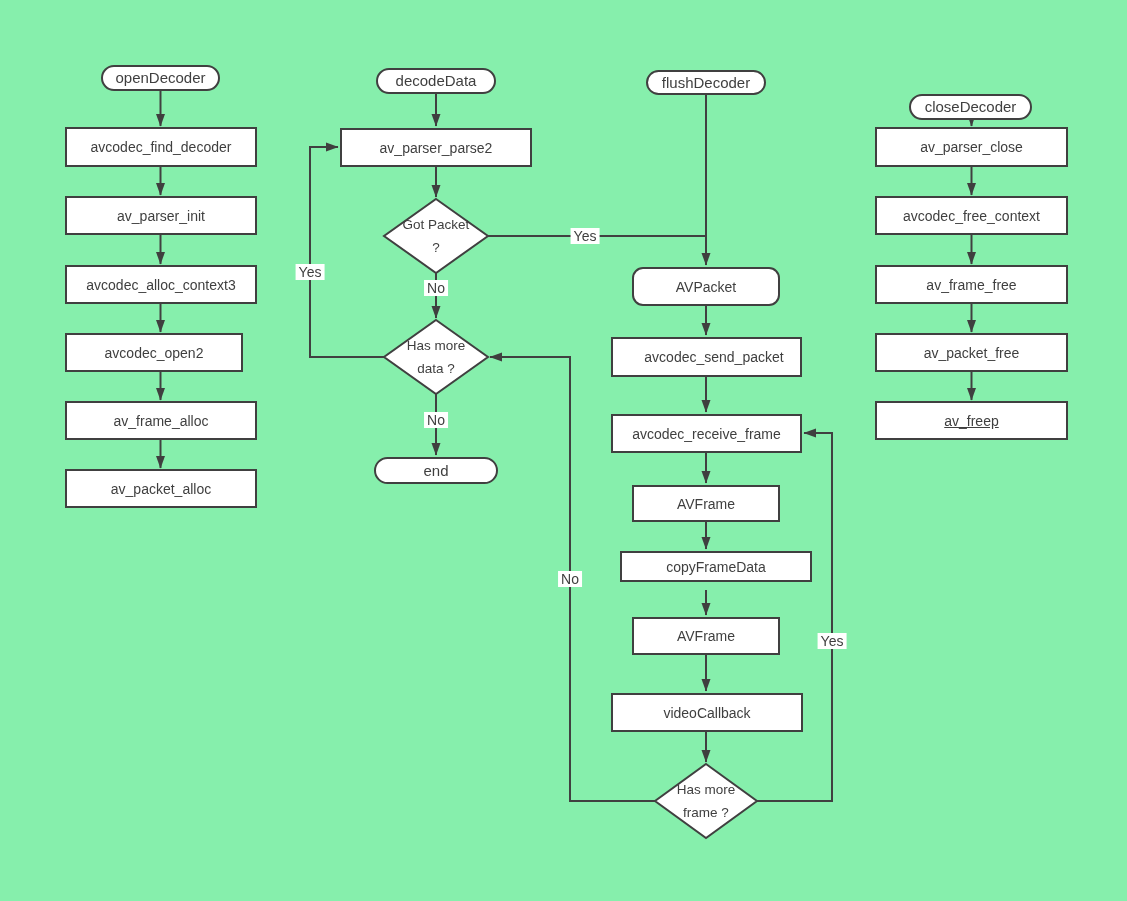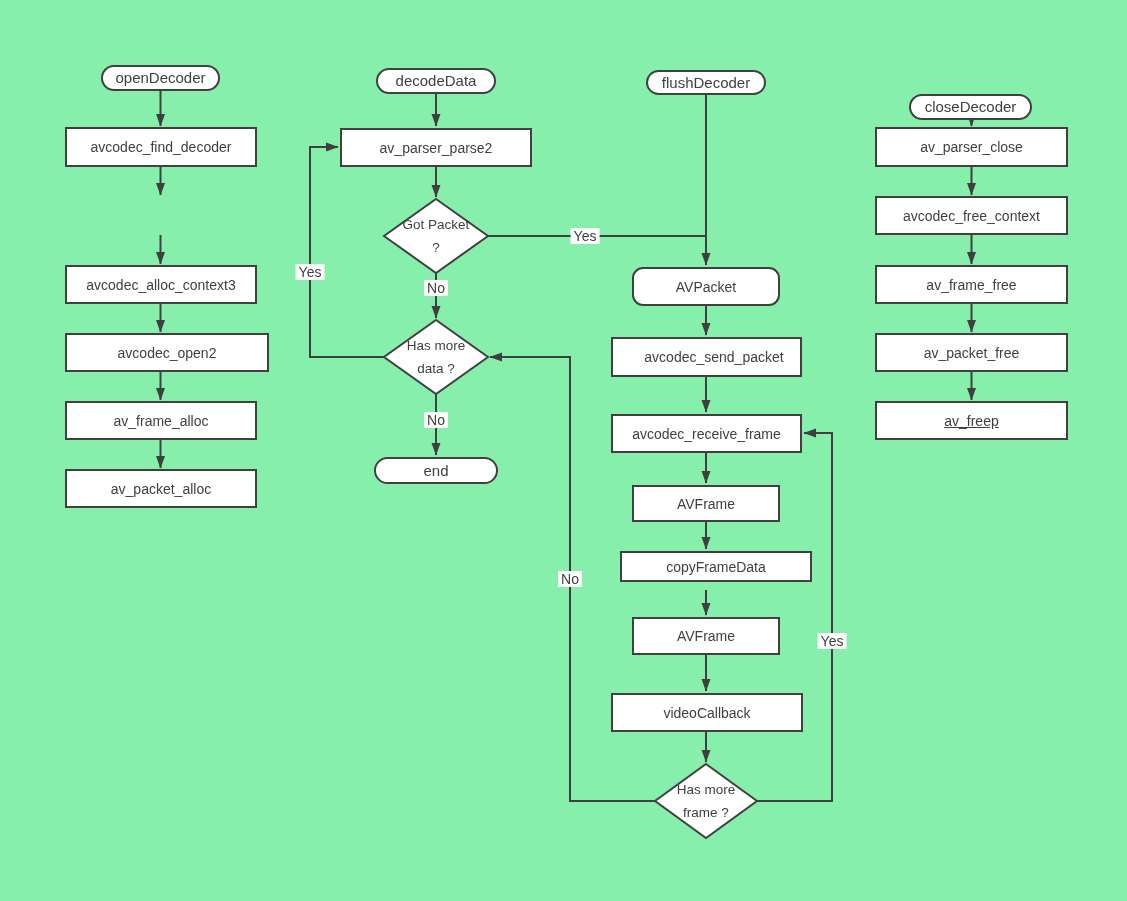--- a/index.html
+++ b/index.html
@@ -104,22 +104,23 @@
 
     <g stroke="#404040" stroke-width="2" fill="#ffffff">
       <polygon points="436,199 488,236 436,273 384,236"></polygon>
       <polygon points="436,320 488,357 436,394 384,357"></polygon>
       <polygon points="706,764 757,801 706,838 655,801"></polygon>
     </g>
   </svg>
 
   <div class="node pill" style="left:101px; top:65px; width:119px; height:26px;">openDecoder</div>
   <div class="node" style="left:65px; top:127px; width:192px; height:40px;">avcodec_find_decoder</div>
+  <div class="node" style="left:65px; top:196px; width:192px; height:39px;">av_parser_init</div>
   <div class="node" style="left:65px; top:265px; width:192px; height:39px;">avcodec_alloc_context3</div>
-  <div class="node" style="left:65px; top:333px; width:204px; height:39px;">avcodec_open2</div>
+  <div class="node" style="left:65px; top:333px; width:178px; height:39px;">avcodec_open2</div>
   <div class="node" style="left:65px; top:401px; width:192px; height:39px;">av_frame_alloc</div>
   <div class="node" style="left:65px; top:469px; width:192px; height:39px;">av_packet_alloc</div>
 
   <div class="node pill" style="left:376px; top:68px; width:120px; height:26px;">decodeData</div>
   <div class="node" style="left:340px; top:128px; width:192px; height:39px;">av_parser_parse2</div>
   <div class="diamond-label" style="left:436px; top:236px; width:76px;">Got Packet ?</div>
   <div class="diamond-label" style="left:436px; top:357px; width:80px;">Has more data ?</div>
   <div class="node pill" style="left:374px; top:457px; width:124px; height:27px;">end</div>
 
   <div class="node pill" style="left:646px; top:70px; width:120px; height:25px;">flushDecoder</div>

